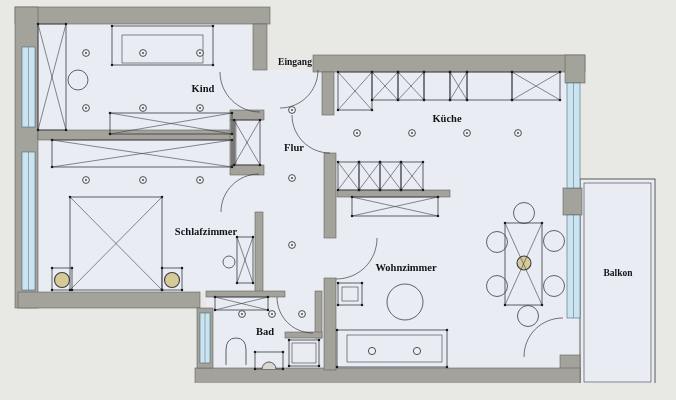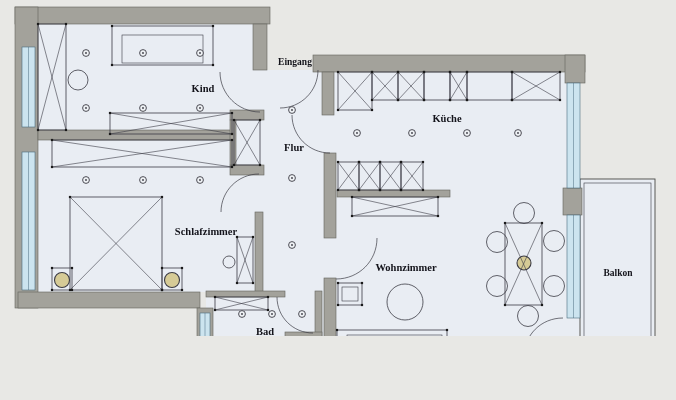--- a/index.html
+++ b/index.html
@@ -1,17 +1,17 @@
 <!DOCTYPE html>
 <html><head>
 <meta charset="utf-8">
 <style>
   html,body{margin:0;padding:0;}
   body{background:#e8e8e5;font-family:"Liberation Serif","DejaVu Serif",serif;}
-  #canvas{position:relative;width:676px;height:336px;background:var(--outside,#e8e8e5);overflow:hidden;}
+  #canvas{position:relative;width:676px;height:383px;background:var(--outside,#e8e8e5);overflow:hidden;}
   svg{display:block;}
   .wall{fill:var(--wall,#a3a29b);stroke:var(--wall-edge,#63635d);stroke-width:0.6;}
   .room{fill:var(--room,#e9edf3);stroke:none;}
   .glass{fill:var(--glass,#cce4ef);stroke:var(--glass-edge,#4a6b7d);stroke-width:0.6;}
   .glassline{stroke:var(--glass-edge,#4a6b7d);stroke-width:0.5;}
   .furn{fill:none;stroke:var(--line,#3b3b44);stroke-width:0.8;}
   .thin{fill:none;stroke:var(--line,#3b3b44);stroke-width:0.6;}
   .door{fill:none;stroke:var(--line,#3b3b44);stroke-width:0.7;}
   .lamp{fill:var(--beige,#d6cb96);stroke:var(--line,#3b3b44);stroke-width:1.1;}
   .light-ring{fill:#eef1f4;stroke:#3b3b44;stroke-width:0.9;}

